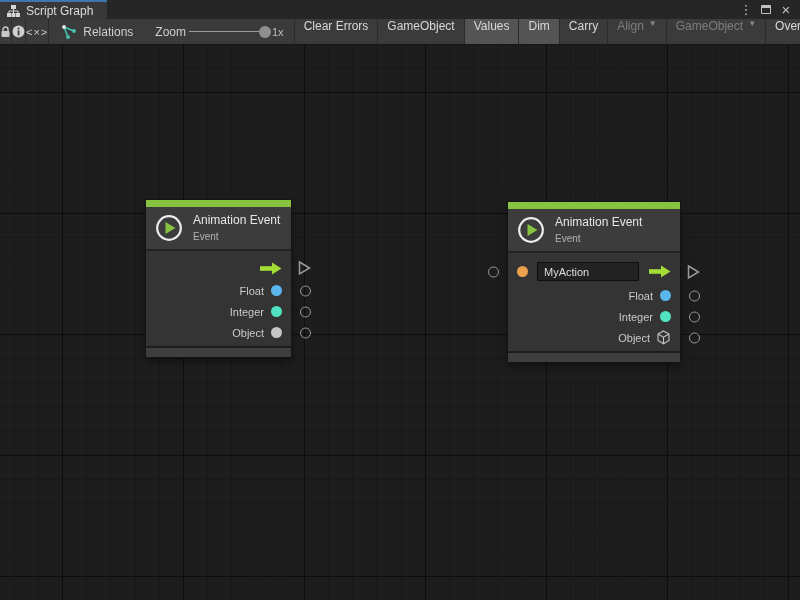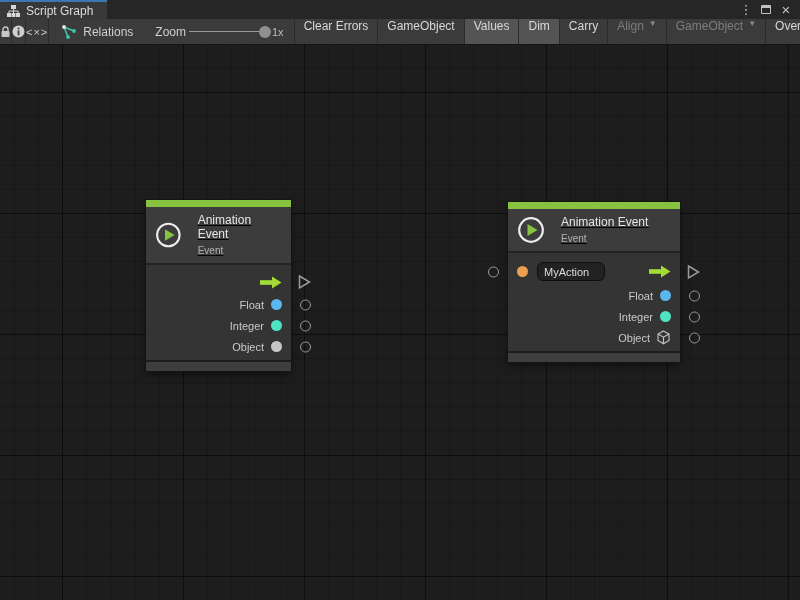--- a/index.html
+++ b/index.html
@@ -43,36 +43,36 @@
       linear-gradient(rgba(0,0,0,0.45) 1px, transparent 1px),
       linear-gradient(90deg, rgba(0,0,0,0.45) 1px, transparent 1px),
       linear-gradient(rgba(0,0,0,0.18) 1px, transparent 1px),
       linear-gradient(90deg, rgba(0,0,0,0.18) 1px, transparent 1px);
     background-size:121px 121px,121px 121px,24.2px 24.2px,24.2px 24.2px;
     background-position:0 47px,62px 0,13.6px 22.8px,13.6px 22.8px;
   }
   
   .node { position:absolute; box-shadow:0 0 0 1px #141414, 0 4px 8px rgba(0,0,0,0.45); font-size:11px; }
   .node .accent { height:7px; }
-  .node .header { background:#3c3c3c; display:flex; align-items:center; gap:16px; padding:6px 10px 7px 9px; border-bottom:2px solid #232323;text-decoration:underline; }
+  .node .header { background:#3c3c3c; display:flex; align-items:center; gap:10px; padding:6px 10px 7px 9px; border-bottom:2px solid #232323; }
   .node .titles .title { font-size:12px; color:#e6e6e6; }
   .node .titles .subtitle { font-size:10px; color:#b2b2b2; margin-top:4px; }
   .node .body { background:#343434; padding:5px 0 3px; }
   .row { position:relative; display:flex; align-items:center; justify-content:flex-end; padding:0 9px; height:21px; }
   .row.flow { height:24px; }
   .row.flow-input { height:27px; justify-content:flex-start; }
   .row .label { color:#c9c9c9; }
   .dot { width:11px; height:11px; border-radius:50%; margin-left:7px; flex:0 0 auto; }
   .flow-input .dot { margin-left:0; margin-right:9px; }
   .type-icon { margin-left:6px; display:flex; }
   .port { position:absolute; top:50%; transform:translateY(-50%); display:flex; }
   .port.out { right:-20px; }
   .port.in { left:-20px; }
   .port-circle { width:11px; height:11px; border:1.5px solid #9a9a9a; border-radius:50%; }
-  .field { width:68px; height:19px; background:#222222; border:1px solid #0e0e0e; border-radius:6px; color:#dddddd; font-size:11px; padding:0 6px; font-family:"Liberation Sans","DejaVu Sans",sans-serif; }
+  .field { width:102px; height:19px; background:#222222; border:1px solid #0e0e0e; border-radius:0; color:#dddddd; font-size:11px; padding:0 6px; font-family:"Liberation Sans","DejaVu Sans",sans-serif; }
   .spacer { flex:1; }
   .node .footer { height:11px; background:#3e3e3e; border-top:2px solid #1d1d1d; }
 </style>
 </head>
 <body>
 
 <div class="titlebar">
   <div class="tab">
     <span style="display:flex;">
       <svg width="13" height="12" viewBox="0 0 13 12">

